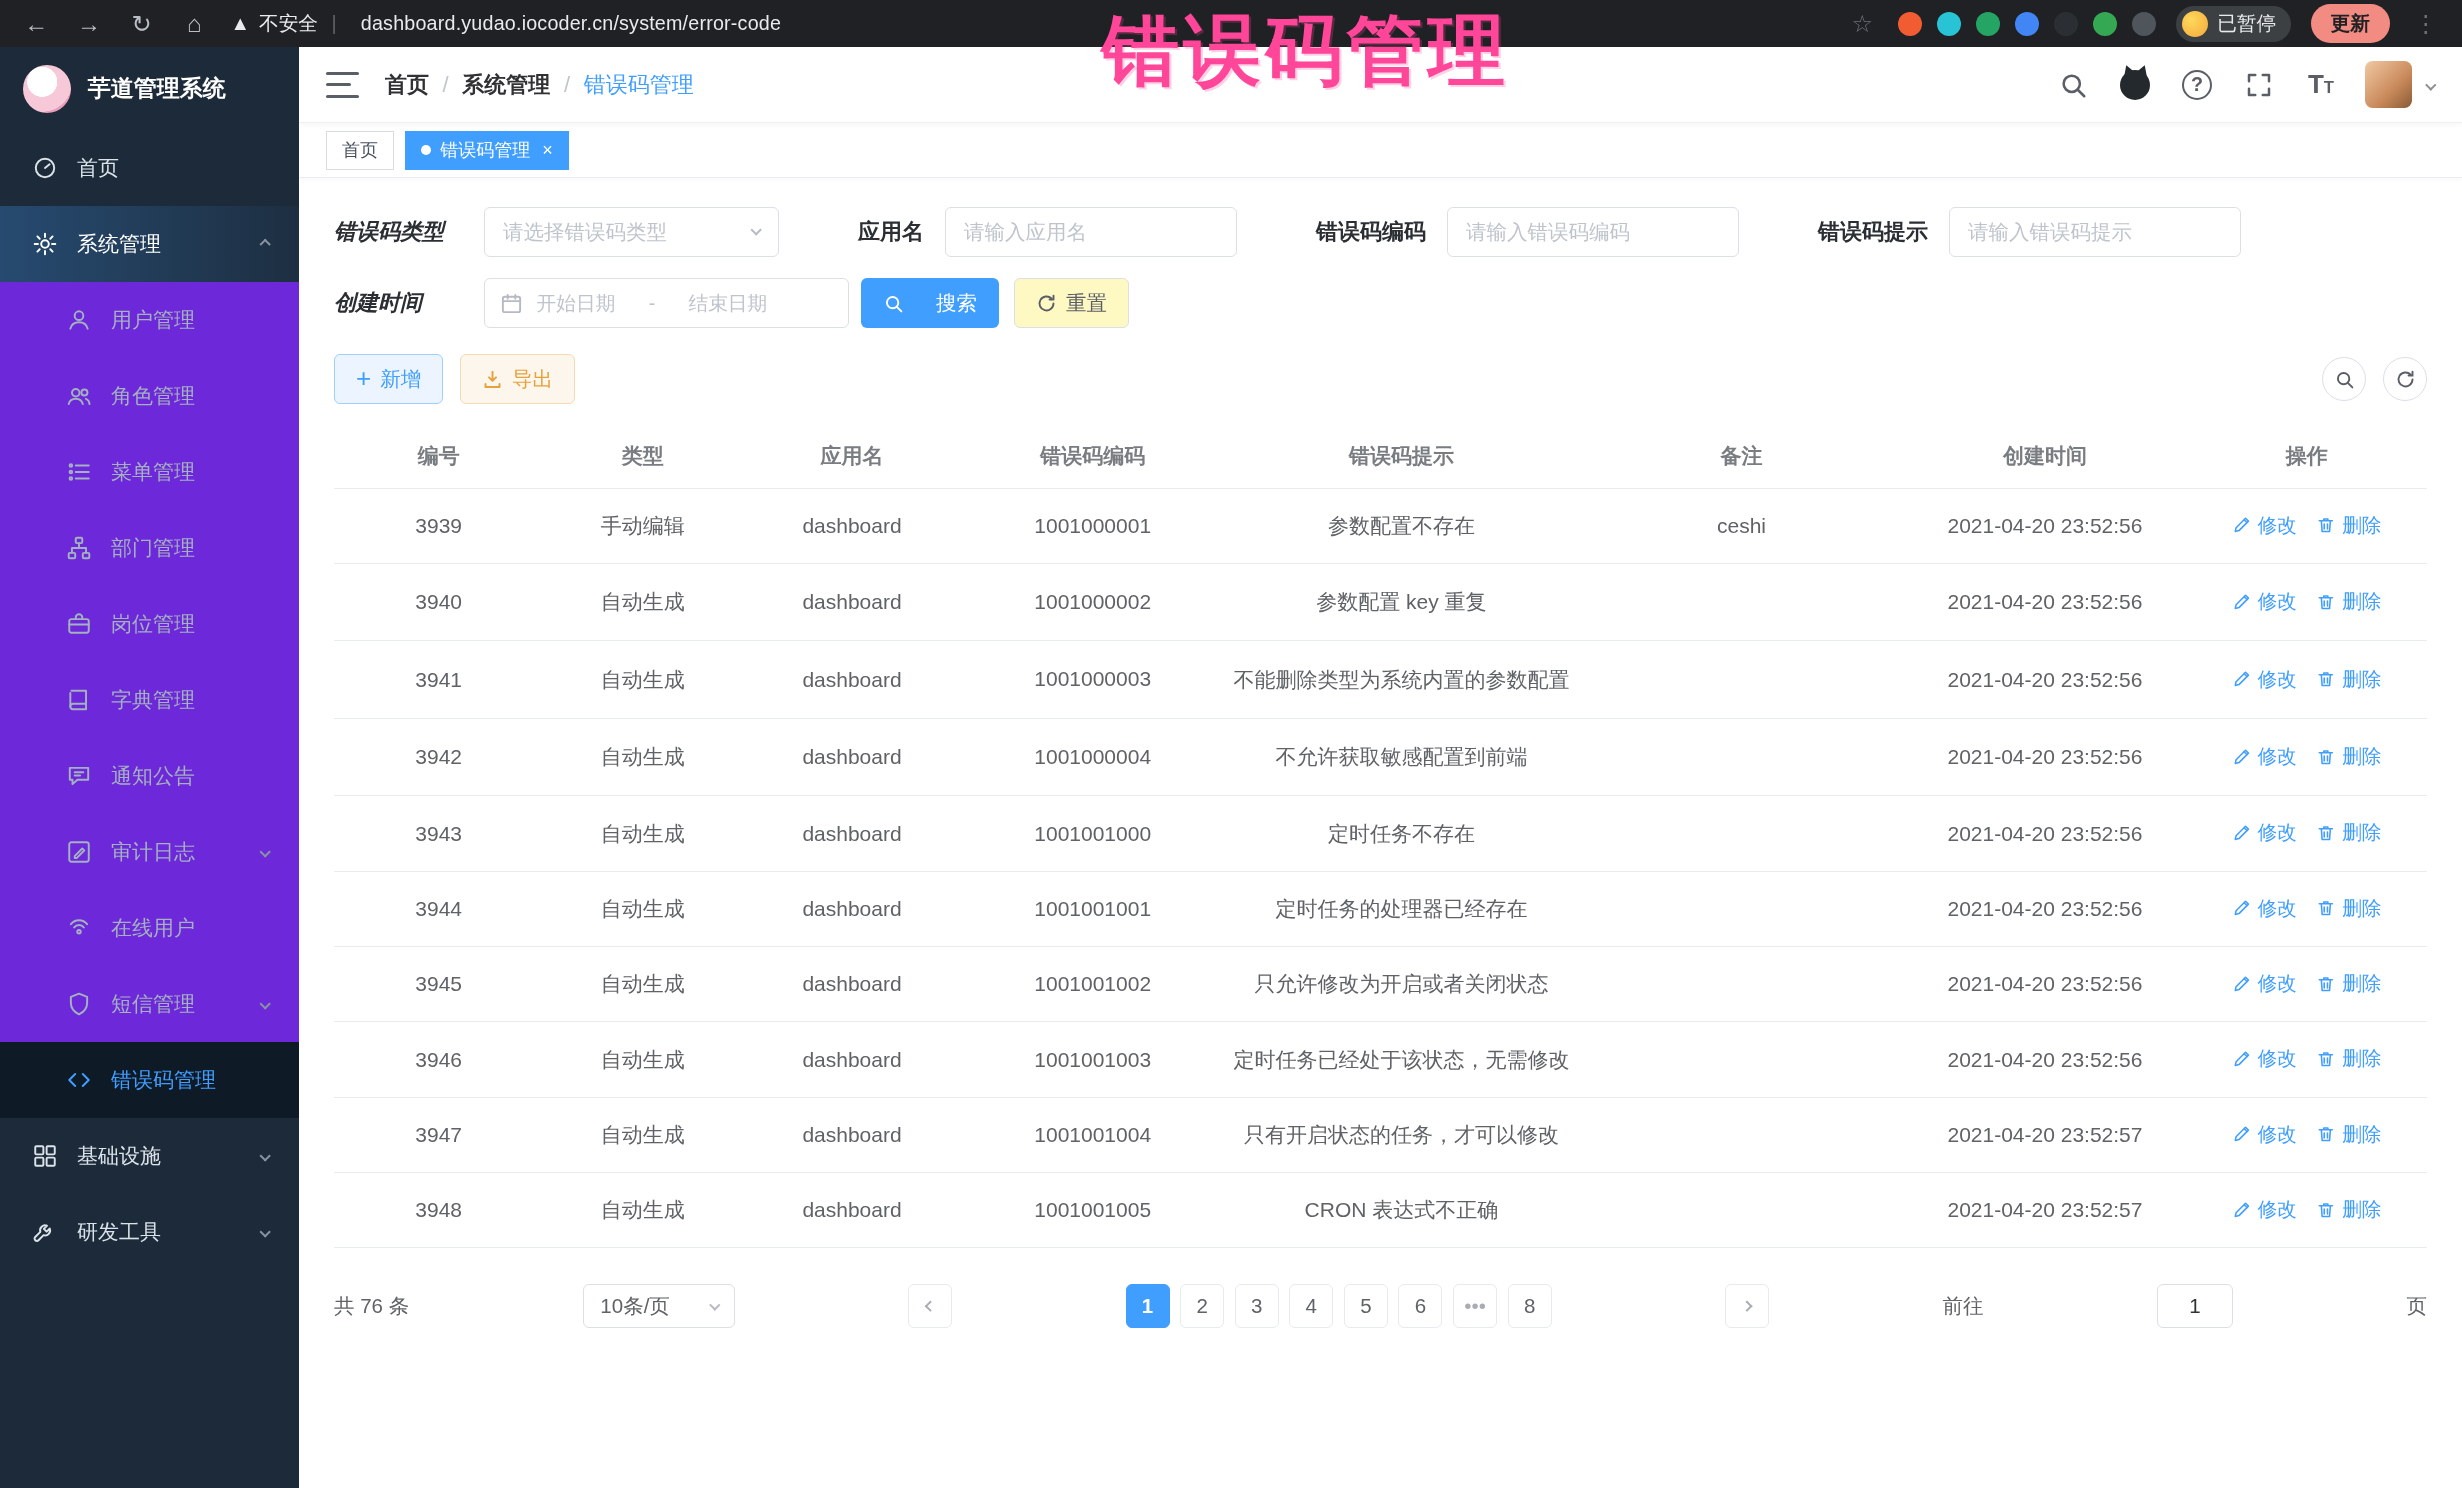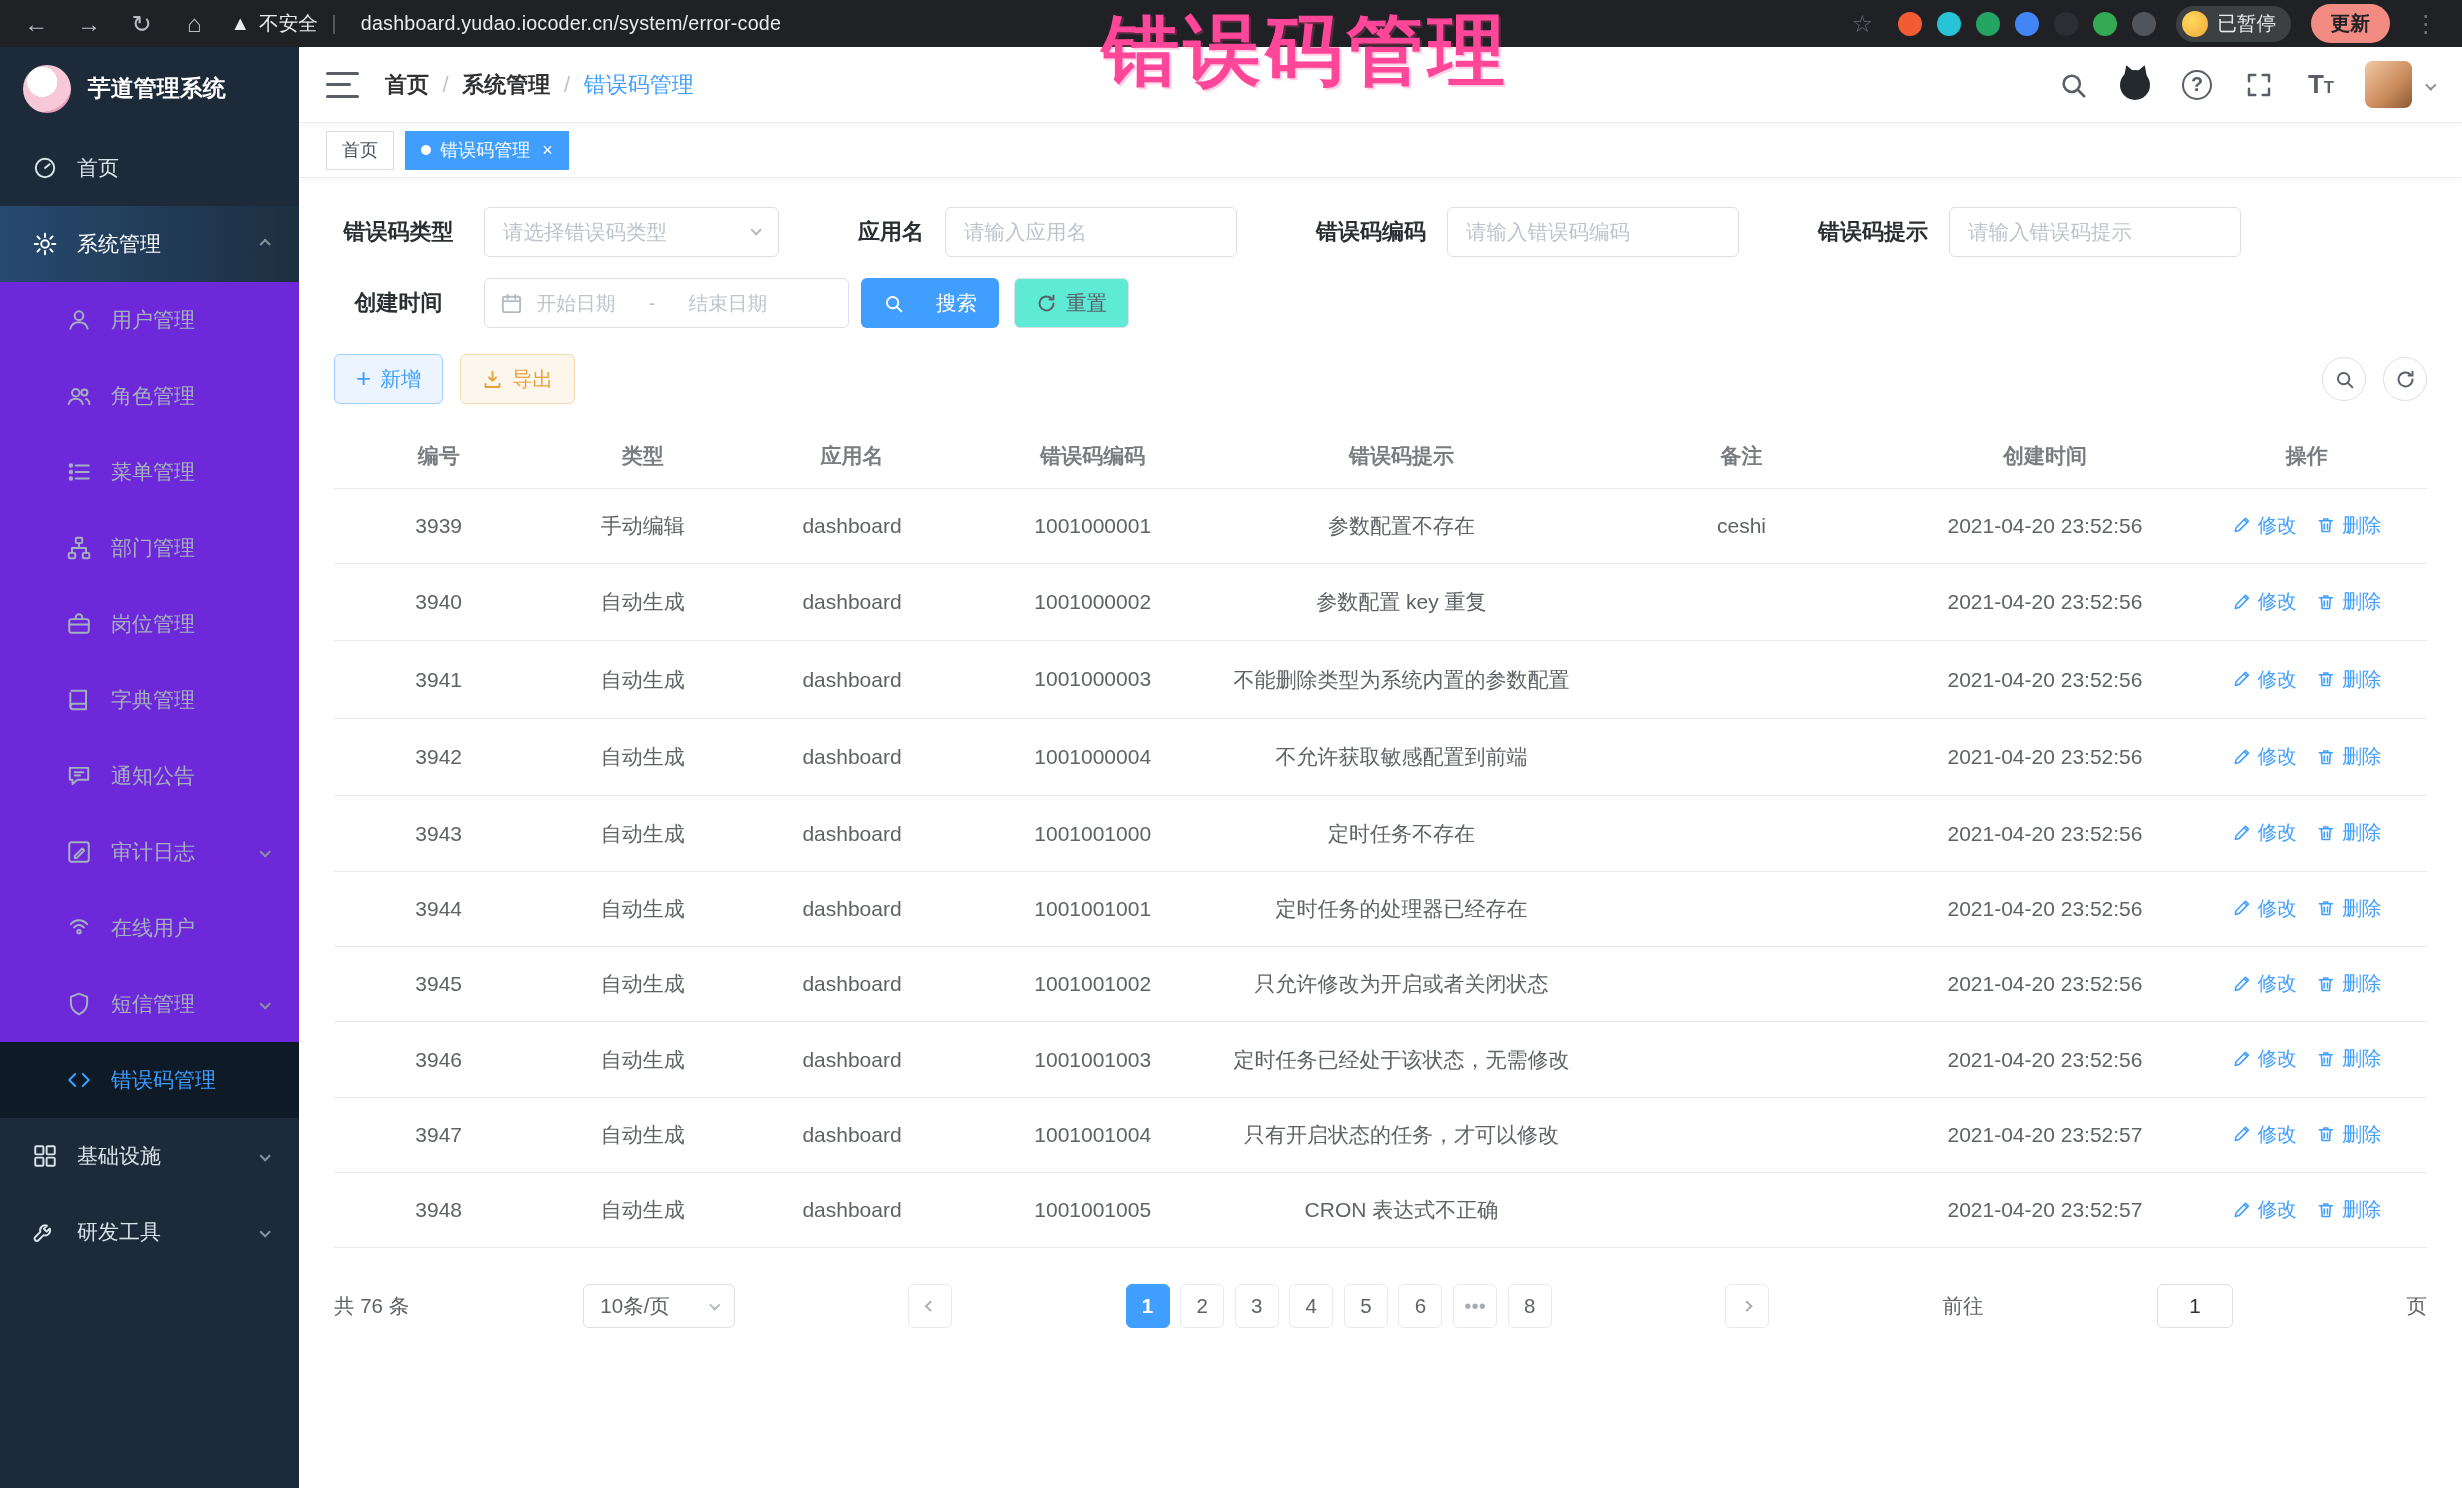--- a/index.html
+++ b/index.html
@@ -98,38 +98,38 @@
   .tag-dot { width:10.6px; height:10.6px; border-radius:50%; background:#fff; }
   .tag-close { font-size:18px; margin-left:3px; }
 
   
   .content { flex:1; padding:29px 35px 0 35px; overflow:hidden; }
 
   .frow { display:flex; align-items:center; margin-bottom:21px; }
   .fgroup { display:flex; align-items:center; margin-right:79px; }
   .fgroup:last-child { margin-right:0; }
   .flabel { font-size:22px; font-weight:700; color:#2b2f33; white-space:nowrap; margin-right:21px; }
-  .flabel.fixed { width:129px; text-align:center; }
+  .flabel.fixed { width:129px; text-align:left;font-style:italic; }
   .f-input { height:50px; border:0.8px solid #dcdfe6; border-radius:6px; padding:0 18px;
     font-size:20.5px; color:#15803d; width:292px; outline:none;
     font-family:"Liberation Sans","DejaVu Sans",sans-serif; }
   .f-input::placeholder { color:#bfc4cc; }
   .f-select { position:relative; width:295px; height:50px; border:0.8px solid #dcdfe6; border-radius:6px;
     display:flex; align-items:center; padding:0 17px 0 18px; font-size:20.5px; color:#bfc4cc; cursor:pointer; }
   .f-select .chev { position:absolute; right:18px; color:#b6bac2; width:8.3px; height:8.3px; margin-top:-3px; }
   .date-range { width:365px; height:50px; border:0.8px solid #dcdfe6; border-radius:6px;
     display:flex; align-items:center; gap:13.6px; padding:0 15px; font-size:19.7px; color:#bfc4cc; cursor:pointer; }
   .date-range svg { width:23px; height:23px; }
   .date-range svg * { fill:none; stroke:#b6bac2; stroke-width:2; stroke-linecap:round; }
   .btn { height:50px; border-radius:6px; display:inline-flex; align-items:center; gap:9px;
     font-size:20.5px; padding:0 21px; cursor:pointer; border:0.8px solid transparent; }
   .btn svg { width:21px; height:21px; }
   .btn svg * { fill:none; stroke:currentColor; stroke-width:2.2; stroke-linecap:round; stroke-linejoin:round; }
   .btn-primary { background:#409eff; color:#fff; margin-left:12px;gap:32px; }
-  .btn-plain { background:#5eead4; border-color:#dcdfe6; color:#5a5e66; margin-left:15px; }
+  .btn-plain { background:#fef9c3; border-color:#dcdfe6; color:#5a5e66; margin-left:15px; }
   .btn-add { background:#ecf5ff; border-color:#a0cfff; color:#409eff; }
   .btn-add .plus { font-size:26px; line-height:1; margin-top:-3px; }
   .btn-export { background:#fdf6ec; border-color:#f5dab1; color:#e6a23c; margin-left:16.7px; }
 
   .toolbar { display:flex; align-items:center; margin:26px 0 19.7px 0; }
   .toolbar-right { margin-left:auto; display:flex; gap:16.7px; }
   .circle-btn { width:44px; height:44px; border-radius:50%; border:0.8px solid #dcdfe6;
     display:flex; align-items:center; justify-content:center; color:#5a5e66; background:#fff; cursor:pointer; }
   .circle-btn svg { width:21px; height:21px; }
   .circle-btn svg * { fill:none; stroke:currentColor; stroke-width:2.2; stroke-linecap:round; }

